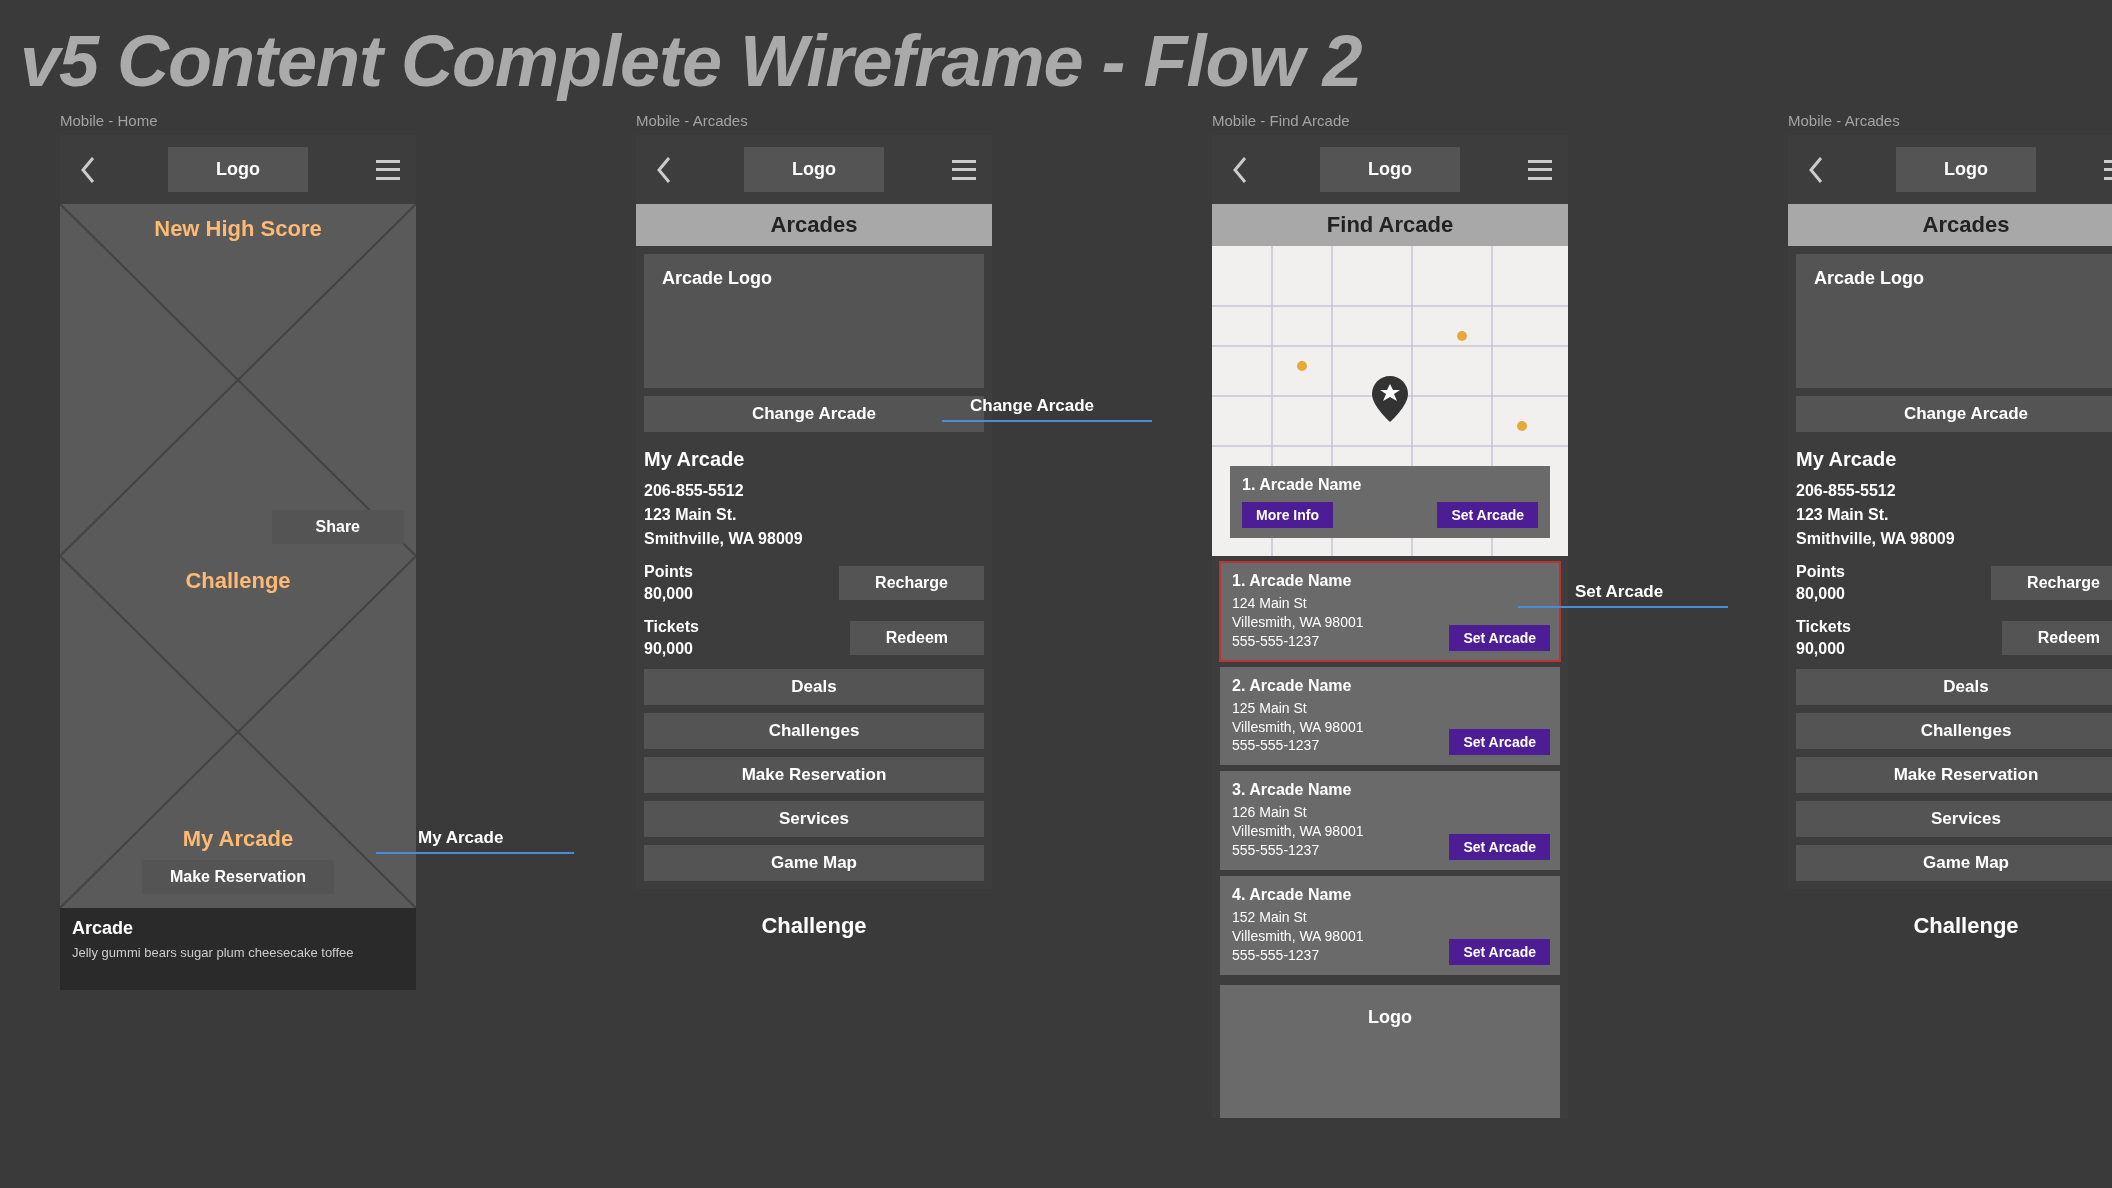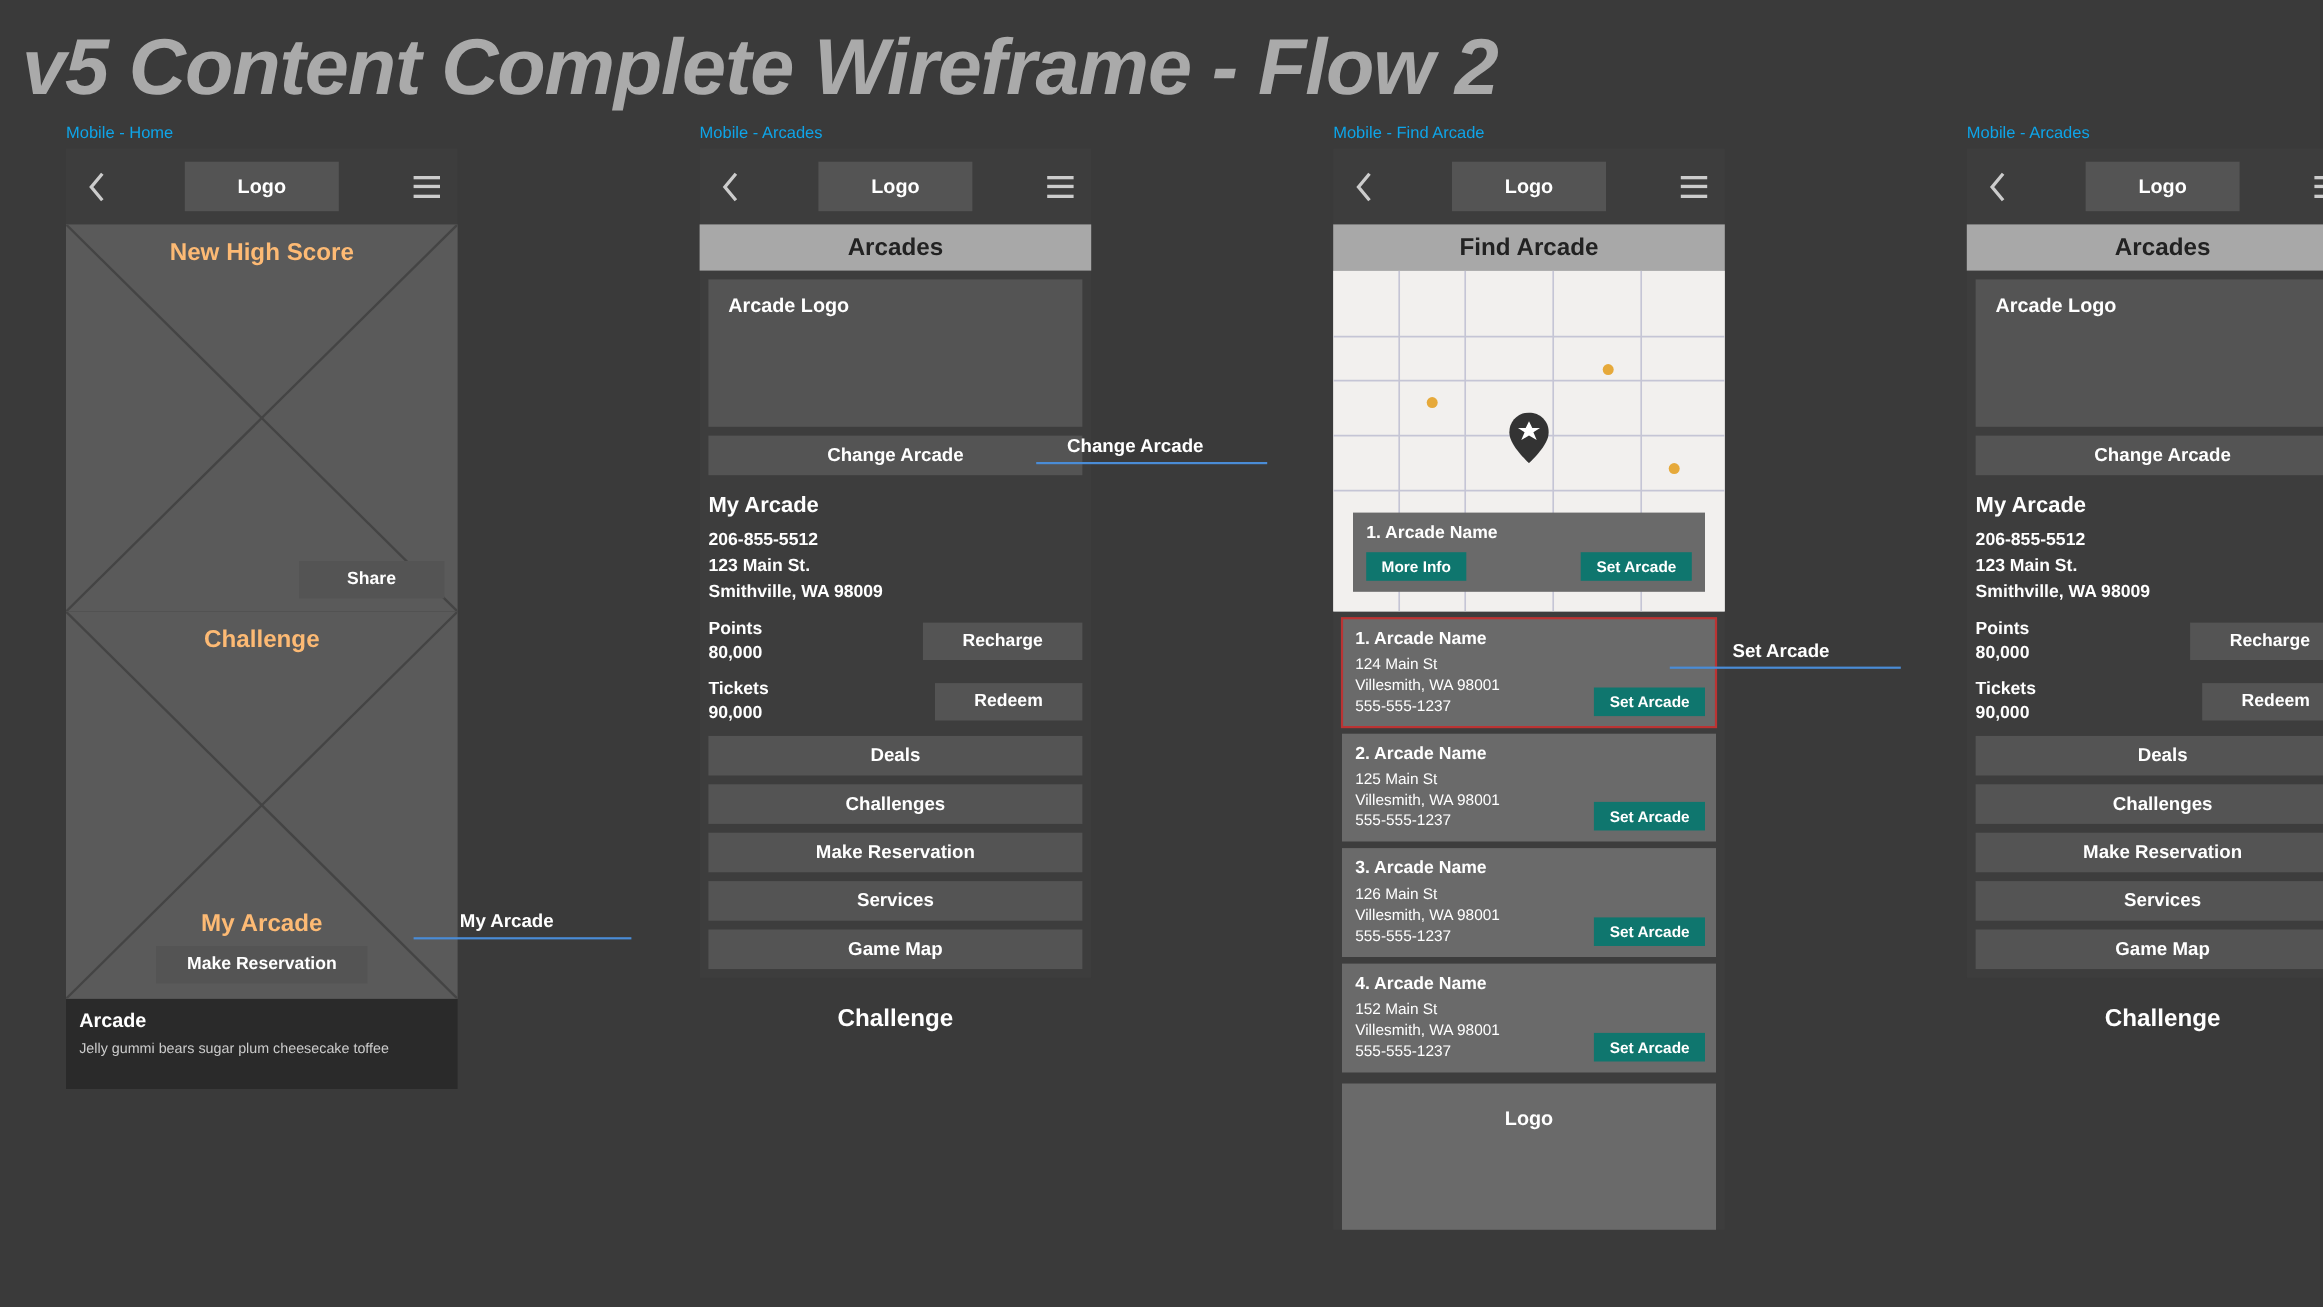--- a/index.html
+++ b/index.html
@@ -1,20 +1,20 @@
 <!DOCTYPE html>
 <html><head>
 <meta charset="utf-8">
 <style>
 * { margin: 0; padding: 0; box-sizing: border-box; font-family: Arial, Helvetica, sans-serif; }
 body { background: #3a3a3a; color: #fff; width: 2112px; height: 1188px; overflow: hidden; position: relative; }
 .page-title { font-size: 72px; font-style: italic; font-weight: 700; color: #aaa; padding: 20px 20px 10px; letter-spacing: -1px; }
 .frames { display: flex; gap: 0; position: relative; padding: 0 60px; }
 .frame-col { position: relative; }
-.frame-label { font-size: 15px; color: #0ea5e9; margin-bottom: 6px; }
+.frame-label { font-size: 15px; color: #a3a3a3; margin-bottom: 6px; }
 .phone { width: 356px; background: #3d3d3d; position: relative; }
 
 
 .ph-header { display: flex; align-items: center; justify-content: space-between; background: #3d3d3d; padding: 12px 16px; }
 .back-btn { width: 24px; height: 24px; display: flex; align-items: center; justify-content: center; cursor: pointer; }
 .back-btn svg { width: 18px; height: 28px; }
 .logo-btn { background: #545454; padding: 12px 48px; font-size: 18px; font-weight: 700; color: #fff; text-align: center; }
 .hamburger { width: 24px; height: 20px; display: flex; flex-direction: column; justify-content: space-between; cursor: pointer; }
 .hamburger span { display: block; height: 3px; background: #ccc; width: 100%; }
 
@@ -42,21 +42,21 @@
 
 .search-band { background: #a8a8a8; padding: 8px 10px; }
 .search-input { background: #fff; border: 2px solid #222; color: #222; font-size: 16px; font-weight: 700; text-align: center; padding: 6px 0; width: 100%; }
 .map { background: #e8e8e8; height: 310px; position: relative; overflow: hidden; }
 .map-grid { position: absolute; inset: 0; }
 .map-grid line { stroke: #c5c5d5; stroke-width: 1.5; }
 .map-pin { position: absolute; left: 50%; top: 58%; transform: translate(-50%, -100%); }
 .map-pop { position: absolute; left: 18px; right: 18px; bottom: 18px; background: #6a6a6a; padding: 10px 12px; }
 .map-pop-title { font-size: 16px; font-weight: 700; margin-bottom: 8px; }
 .map-pop-row { display: flex; justify-content: space-between; gap: 8px; }
-.mini-btn { background: #0f766e; padding: 5px 14px; font-size: 14px; font-weight: 700; cursor: pointer; }
+.mini-btn { background: #4c1d95; padding: 5px 14px; font-size: 14px; font-weight: 700; cursor: pointer; }
 
 .result { background: #6a6a6a; margin: 6px 8px; padding: 10px 12px; position: relative; }
 .result.sel { outline: 2px solid #b33; outline-offset: -1px; }
 .result-title { font-size: 16px; font-weight: 700; margin-bottom: 4px; }
 .result-line { font-size: 14px; line-height: 1.35; }
 .result .mini-btn { position: absolute; right: 10px; bottom: 10px; }
 
 .footer-logo { background: #6a6a6a; margin: 10px 8px 0; text-align: center; font-size: 18px; font-weight: 700; padding: 22px 0 90px; }
 
 

